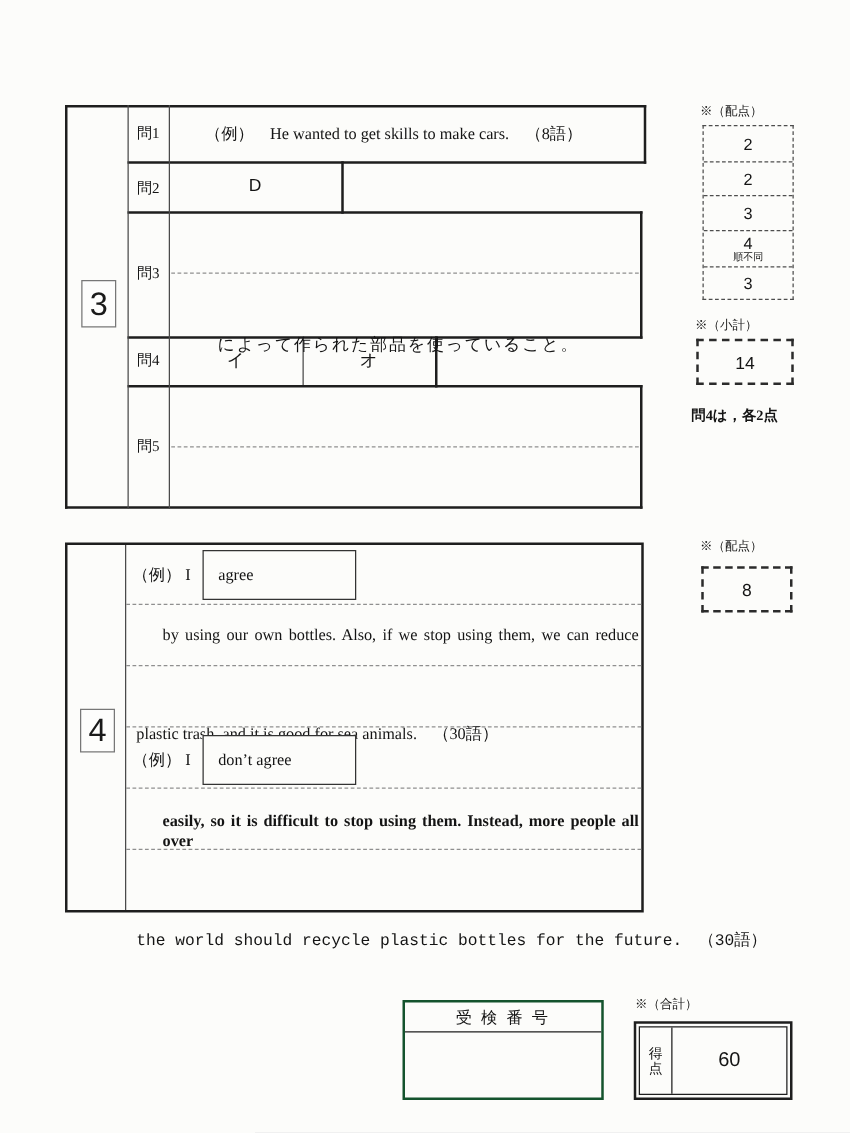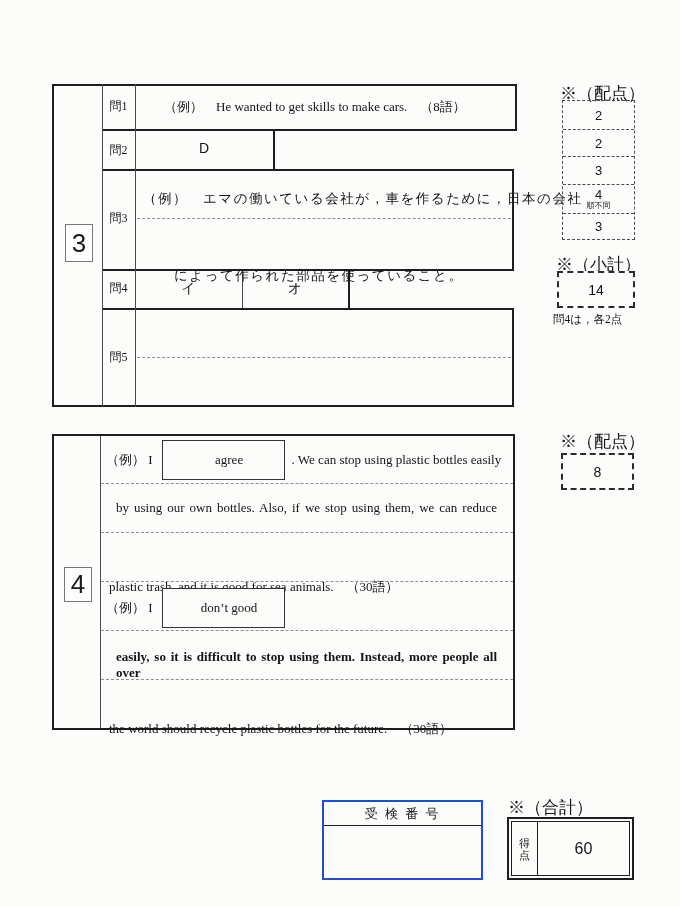--- a/index.html
+++ b/index.html
@@ -23,40 +23,40 @@
   }
 
   
   .sec3 { position:absolute; left:52px; top:84px; width:467px; height:323px; }
   .qlabel { position:absolute; left:50px; width:33px; height:20px; display:flex; align-items:center; justify-content:center; font-size:12px; }
   .ans-en { position:absolute; font-size:13px; white-space:nowrap; }
   .ans-jp { position:absolute; font-size:13.5px; letter-spacing:1.5px; white-space:nowrap; }
   .ans-choice { position:absolute; text-align:center; font-size:14px; font-family:"Liberation Sans","DejaVu Sans",sans-serif; }
 
   
-  .score-head { position:absolute; font-size:17px; white-space:nowrap; }
+  .score-head { position:absolute; font-size:10px; white-space:nowrap; }
   .stack3 { position:absolute; left:562px; top:100px; width:73px; border:1.5px dashed #4d4d4d; }
   .stack3 .cell { border-top:1.5px dashed #4d4d4d; display:flex; flex-direction:column; align-items:center; justify-content:center;
     font-family:"Liberation Sans","DejaVu Sans",sans-serif; font-size:13px; }
   .stack3 .cell:first-child { border-top:none; }
   .stack3 .subnote { font-size:8px; line-height:9px; font-family:"Liberation Serif",serif; letter-spacing:0; }
   .bolddash { position:absolute; border:2.5px dashed #2b2b2b; display:flex; align-items:center; justify-content:center;
     font-family:"Liberation Sans","DejaVu Sans",sans-serif; font-size:14px; background:#fcfcfa; }
   .smallnote { position:absolute; font-size:11.5px; white-space:nowrap; }
 
   
   .sec4 { position:absolute; left:52px; top:434px; width:463px; height:296px; border:2px solid #1e1e1e; }
   .s4flex { position:absolute; left:52px; width:412px; height:47px; display:flex; align-items:center; font-size:13px; white-space:nowrap; }
-  .s4just { position:absolute; left:41px; width:402px; font-size:13px; text-align:justify; text-align-last:justify; line-height:16px;padding-left:21px; }
+  .s4just { position:absolute; left:55px; width:402px; font-size:13px; text-align:justify; text-align-last:justify; line-height:16px;padding-left:21px; }
   .s4plain { position:absolute; left:55px; font-size:13px; white-space:nowrap;margin-top:28px; }
   .ansbox { width:123px; height:40px; border:1.5px solid #333; display:flex; align-items:center;
-    padding-left:12px; margin:0 7px 0 9px; font-size:13px; flex:none; background:#fcfcfa;justify-content:center; }
+    padding-left:12px; margin:0 7px 0 9px; font-size:13px; flex:none; background:#fcfcfa; }
 
   
-  .exam-box { position:absolute; left:322px; top:800px; width:161px; height:80px; border:2px solid #1d4ed8; }
+  .exam-box { position:absolute; left:322px; top:800px; width:161px; height:80px; border:2px solid #14532d; }
   .exam-head { height:24px; border-bottom:1.5px solid #1e1e1e; display:flex; align-items:center; justify-content:center;
     font-size:13px; letter-spacing:2px; }
   .total-outer { position:absolute; left:507px; top:817px; width:127px; height:63px; border:2px solid #1e1e1e; padding:2px; }
   .total-inner { width:100%; height:100%; border:1px solid #1e1e1e; display:flex; }
   .total-label { width:26px; border-right:1px solid #1e1e1e; display:flex; align-items:center; justify-content:center;
     font-size:11px; line-height:12px; white-space:pre-line; text-align:center; }
   .total-value { flex:1; display:flex; align-items:center; justify-content:center;
     font-family:"Liberation Sans","DejaVu Sans",sans-serif; font-size:16px; }
 </style>
 </head>
@@ -89,21 +89,20 @@
       </div>
 
     <div class="qlabel" style="top:12px;">問1</div>
     <div class="qlabel" style="top:56px;">問2</div>
     <div class="qlabel" style="top:124px;">問3</div>
     <div class="qlabel" style="top:194px;">問4</div>
     <div class="qlabel" style="top:263px;">問5</div>
 
     <div class="ans-en" style="left:112px;top:14px;">（例）　He wanted to get skills to make cars.　（8語）</div>
     <div class="ans-choice" style="left:83px;top:56px;width:138px;">D</div>
-    <div class="ans-jp" style="left:91px;top:106px;">（例）　エマの働いている会社が，車を作るために，日本の会社</div>
     <div class="ans-jp" style="left:122px;top:151px;margin-top:32px;">によって作られた部品を使っていること。</div>
     <div class="ans-choice" style="left:83px;top:196px;width:107px;">イ</div>
     <div class="ans-choice" style="left:190px;top:196px;width:106px;">オ</div>
   </div>
 
   <div class="score-head" style="left:560px;top:82px;">※（配点）</div>
 
   <div class="stack3">
     <div class="cell" style="height:28px;">
         <span>2</span>
@@ -120,56 +119,55 @@
     </div>
     <div class="cell" style="height:26px;">
         <span>3</span>
       </div>
   </div>
 
   <div class="score-head" style="left:556px;top:253px;">※（小計）</div>
   <div class="bolddash" style="left:557px;top:271px;width:78px;height:37px;">
     <span>14</span>
   </div>
-  <div class="smallnote" style="left:553px;top:312px;">問4は，各2点</div>
+  <div class="smallnote" style="left:553px;top:325px;font-weight:bold;">問4は，各2点</div>
 
   <div class="sec4">
     <div class="vline thinline" style="left:46px;top:0;width:1px;height:292px;"></div>
     <div class="dashsep" style="left:47px;top:47px;width:412px;"></div>
     <div class="dashsep" style="left:47px;top:96px;width:412px;"></div>
     <div class="dashsep" style="left:47px;top:145px;width:412px;"></div>
     <div class="dashsep" style="left:47px;top:194px;width:412px;"></div>
     <div class="dashsep" style="left:47px;top:243px;width:412px;"></div>
 
     <div class="numbox" style="left:10px;top:131px;width:28px;height:35px;">
         <span>4</span>
       </div>
 
     <div class="s4flex" style="top:0;">
       <span>（例） I</span>
       <span class="ansbox">
           <span>agree</span>
         </span>
-      <span>.  We can stop using plastic bottles easily</span>
     </div>
 
     <div class="s4just" style="top:64px;">by using our own bottles.  Also, if we stop using them, we can reduce</div>
 
     <div class="s4plain" style="top:114px;">plastic trash, and it is good for sea animals.　（30語）</div>
 
     <div class="s4flex" style="top:147px;height:49px;">
       <span>（例） I</span>
       <span class="ansbox">
-          <span>don’t good</span>
+          <span>don’t agree</span>
         </span>
     </div>
 
     <div class="s4just" style="top:213px;font-weight:bold;">easily, so it is difficult to stop using them.  Instead, more people all over</div>
 
-    <div class="s4plain" style="top:256px;">the world should recycle plastic bottles for the future.　（30語）</div>
+    <div class="s4plain" style="top:279px;font-family:Liberation Mono, monospace;">the world should recycle plastic bottles for the future.　（30語）</div>
   </div>
 
   <div class="score-head" style="left:560px;top:430px;">※（配点）</div>
   <div class="bolddash" style="left:561px;top:453px;width:73px;height:37px;">
     <span>8</span>
   </div>
 
   <div class="exam-box">
     <div class="exam-head">受 検 番 号</div>
     <div style="height:52px;"></div>

